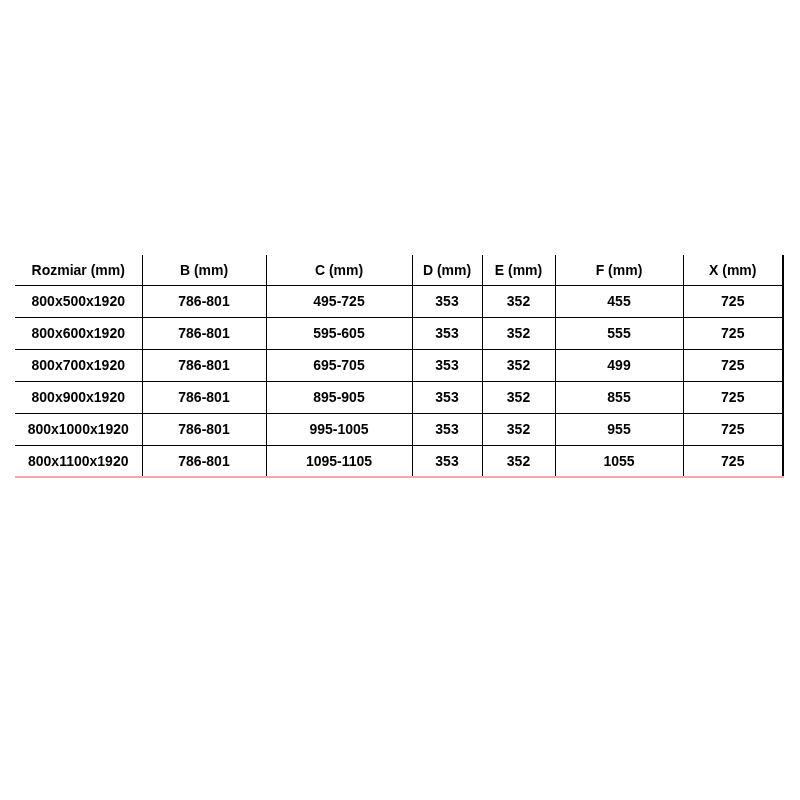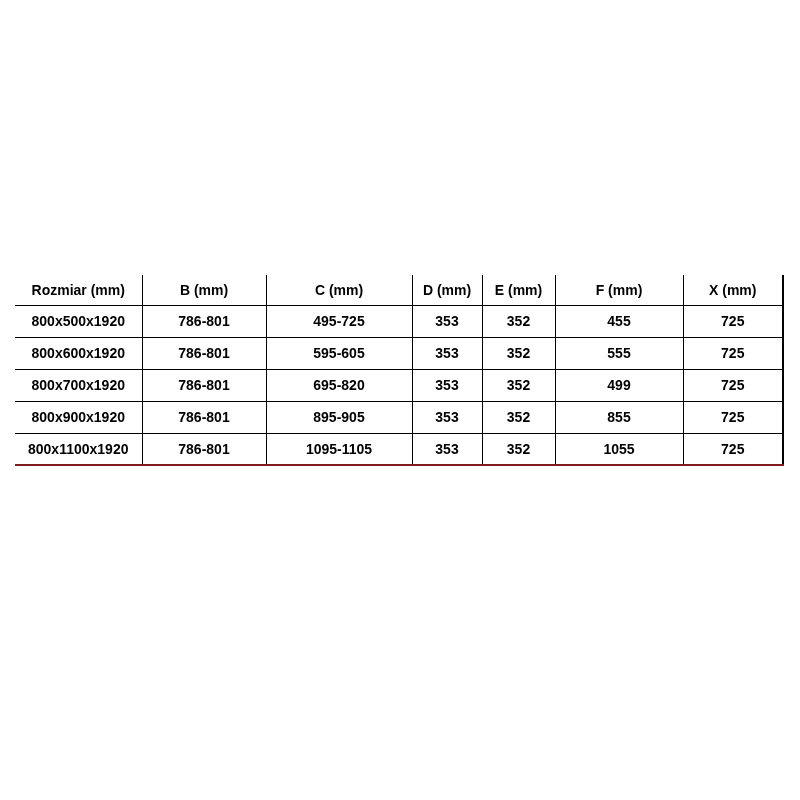--- a/index.html
+++ b/index.html
@@ -15,22 +15,21 @@
     background: #ffffff;
     overflow: hidden;
   }
   table.spec-table {
     position: absolute;
     left: 15px; top: 255px;
     width: 768px;
     border-collapse: collapse;
     table-layout: fixed;
     border-right: 2px solid #000000;
-    border-bottom: 2px solid #7f1d1d;
-    margin-top: 20px;
+    border-bottom: 2px solid #fca5a5;
   }
   .spec-table th, .spec-table td {
     border: 1px solid #000000;
     text-align: center;
     vertical-align: middle;
     font-size: 14px;
     line-height: 1;
     color: #000000;
     padding: 0;
     overflow: hidden;
@@ -90,33 +89,42 @@
         <td>786-801</td>
         <td>595-605</td>
         <td>353</td>
         <td>352</td>
         <td>555</td>
         <td>725</td>
       </tr>
       <tr>
         <td>800x700x1920</td>
         <td>786-801</td>
-        <td>695-820</td>
+        <td>695-705</td>
         <td>353</td>
         <td>352</td>
         <td>499</td>
         <td>725</td>
       </tr>
       <tr>
         <td>800x900x1920</td>
         <td>786-801</td>
         <td>895-905</td>
         <td>353</td>
         <td>352</td>
         <td>855</td>
+        <td>725</td>
+      </tr>
+      <tr>
+        <td>800x1000x1920</td>
+        <td>786-801</td>
+        <td>995-1005</td>
+        <td>353</td>
+        <td>352</td>
+        <td>955</td>
         <td>725</td>
       </tr>
       <tr>
         <td>800x1100x1920</td>
         <td>786-801</td>
         <td>1095-1105</td>
         <td>353</td>
         <td>352</td>
         <td>1055</td>
         <td>725</td>

